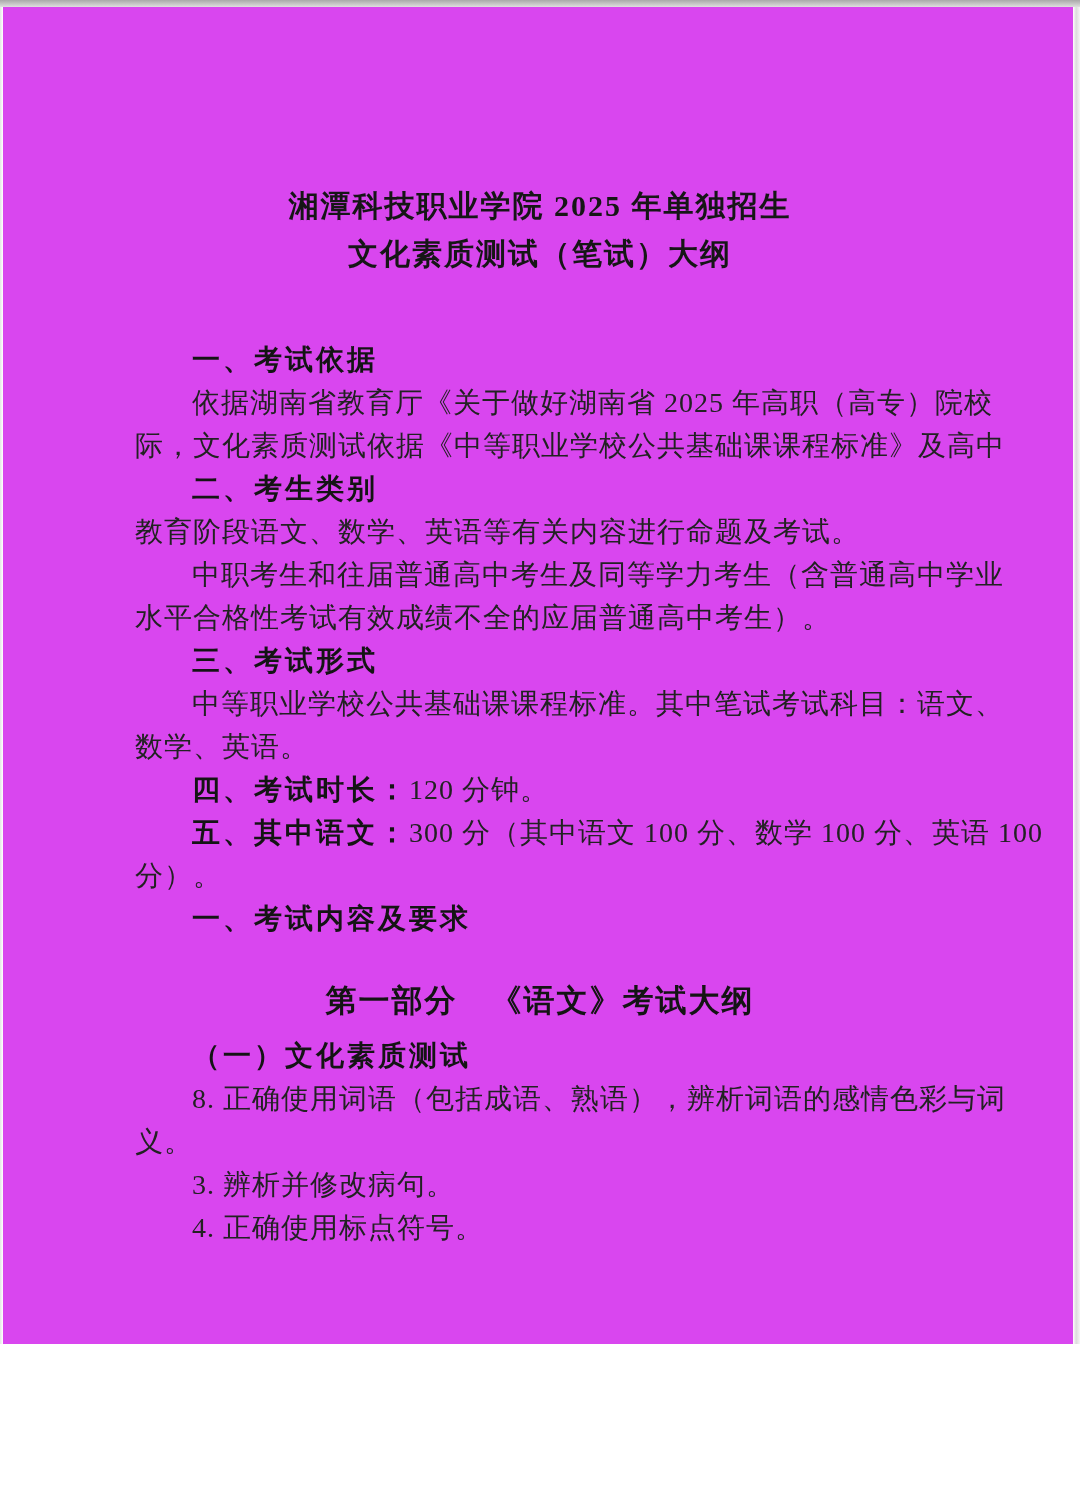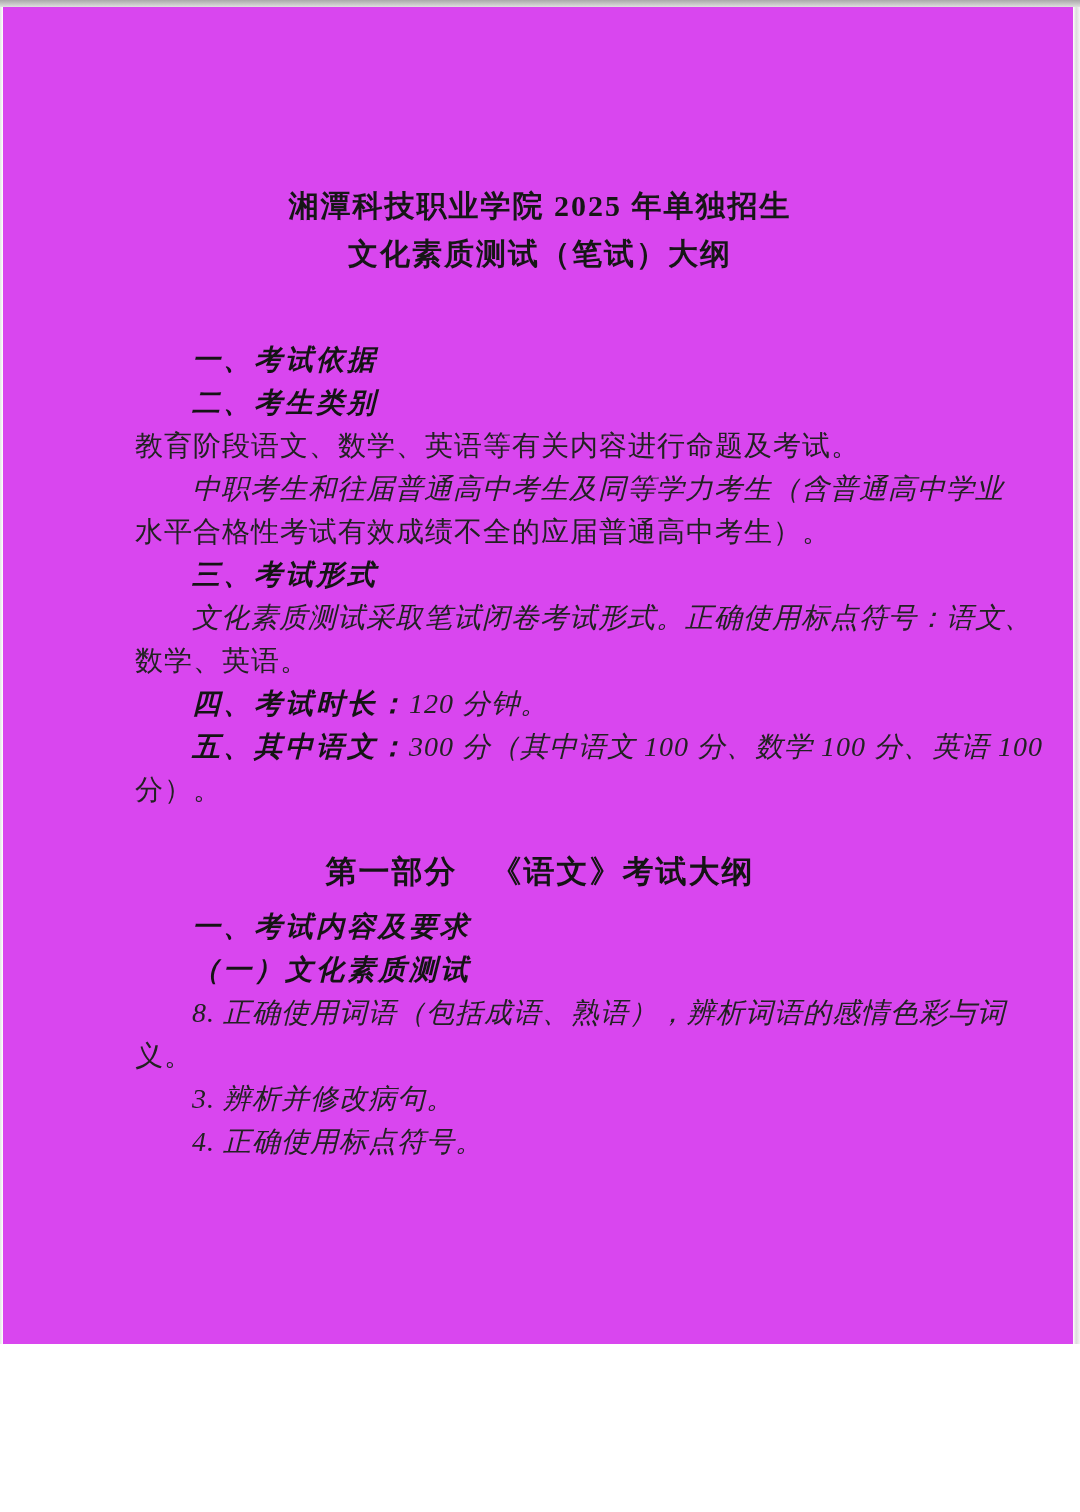--- a/index.html
+++ b/index.html
@@ -54,21 +54,20 @@
   }
   .line {
     font-size: 28px;
     line-height: 43px;
     color: #222222;
     letter-spacing: 1px;
     white-space: nowrap;
   }
   .line.indent {
     padding-left: 57px;
-    font-style: italic;
   }
   .seg.bold {
     font-weight: bold;
     font-family: "Liberation Sans", sans-serif;
     color: #141414;
     letter-spacing: 3px;
   }
   .line.part-heading {
     text-align: center;
     font-size: 31px;
@@ -98,32 +97,34 @@
   <div class="scan-top-strip"></div>
   <div class="scan-left-edge"></div>
   <div class="scan-right-edge"></div>
 
   <div class="content">
     <div class="doc-title">湘潭科技职业学院 2025 年单独招生</div>
     <div class="doc-title">文化素质测试（笔试）大纲</div>
 
     <div class="lines">
         <div class="line h indent"><span class="seg bold">一、考试依据</span></div>
+        <div class="line p indent"><span class="seg">依据湖南省教育厅《关于做好湖南省 2025 年高职（高专）院校</span></div>
+        <div class="line p"><span class="seg">际，文化素质测试依据《中等职业学校公共基础课课程标准》及高中</span></div>
         <div class="line h indent"><span class="seg bold">二、考生类别</span></div>
         <div class="line p"><span class="seg">教育阶段语文、数学、英语等有关内容进行命题及考试。</span></div>
         <div class="line p indent"><span class="seg">中职考生和往届普通高中考生及同等学力考生（含普通高中学业</span></div>
         <div class="line p"><span class="seg">水平合格性考试有效成绩不全的应届普通高中考生）。</span></div>
         <div class="line h indent"><span class="seg bold">三、考试形式</span></div>
-        <div class="line p indent"><span class="seg">文化素质测试采取笔试闭卷考试形式。正确使用标点符号：语文、</span></div>
+        <div class="line p indent"><span class="seg">中等职业学校公共基础课课程标准。其中笔试考试科目：语文、</span></div>
         <div class="line p"><span class="seg">数学、英语。</span></div>
         <div class="line p indent"><span class="seg bold">四、考试时长：</span><span class="seg">120 分钟。</span></div>
         <div class="line p indent"><span class="seg bold">五、其中语文：</span><span class="seg">300 分（其中语文 100 分、数学 100 分、英语 100</span></div>
         <div class="line p"><span class="seg">分）。</span></div>
+        <div class="line h indent"><span class="seg bold">一、考试内容及要求</span></div>
         <div class="line part-heading"><span class="seg bold">第一部分　《语文》考试大纲</span></div>
-        <div class="line h indent"><span class="seg bold">一、考试内容及要求</span></div>
         <div class="line h indent"><span class="seg bold">（一）文化素质测试</span></div>
         <div class="line p indent"><span class="seg">8. 正确使用词语（包括成语、熟语），辨析词语的感情色彩与词</span></div>
         <div class="line p"><span class="seg">义。</span></div>
         <div class="line p indent"><span class="seg">3. 辨析并修改病句。</span></div>
         <div class="line p indent"><span class="seg">4. 正确使用标点符号。</span></div>
       </div>
   </div>
 
   <div class="page-number">1</div>
 </div>

